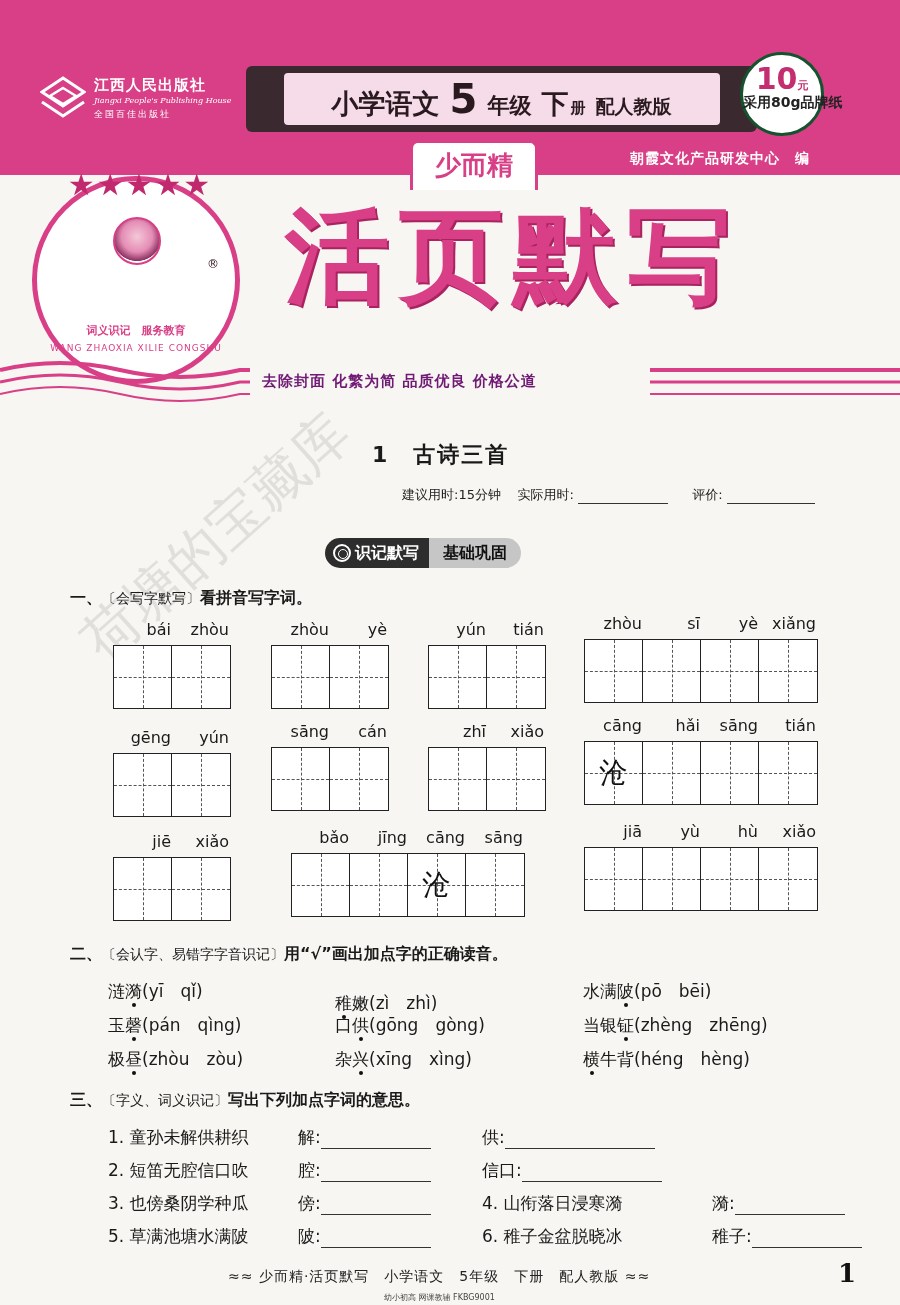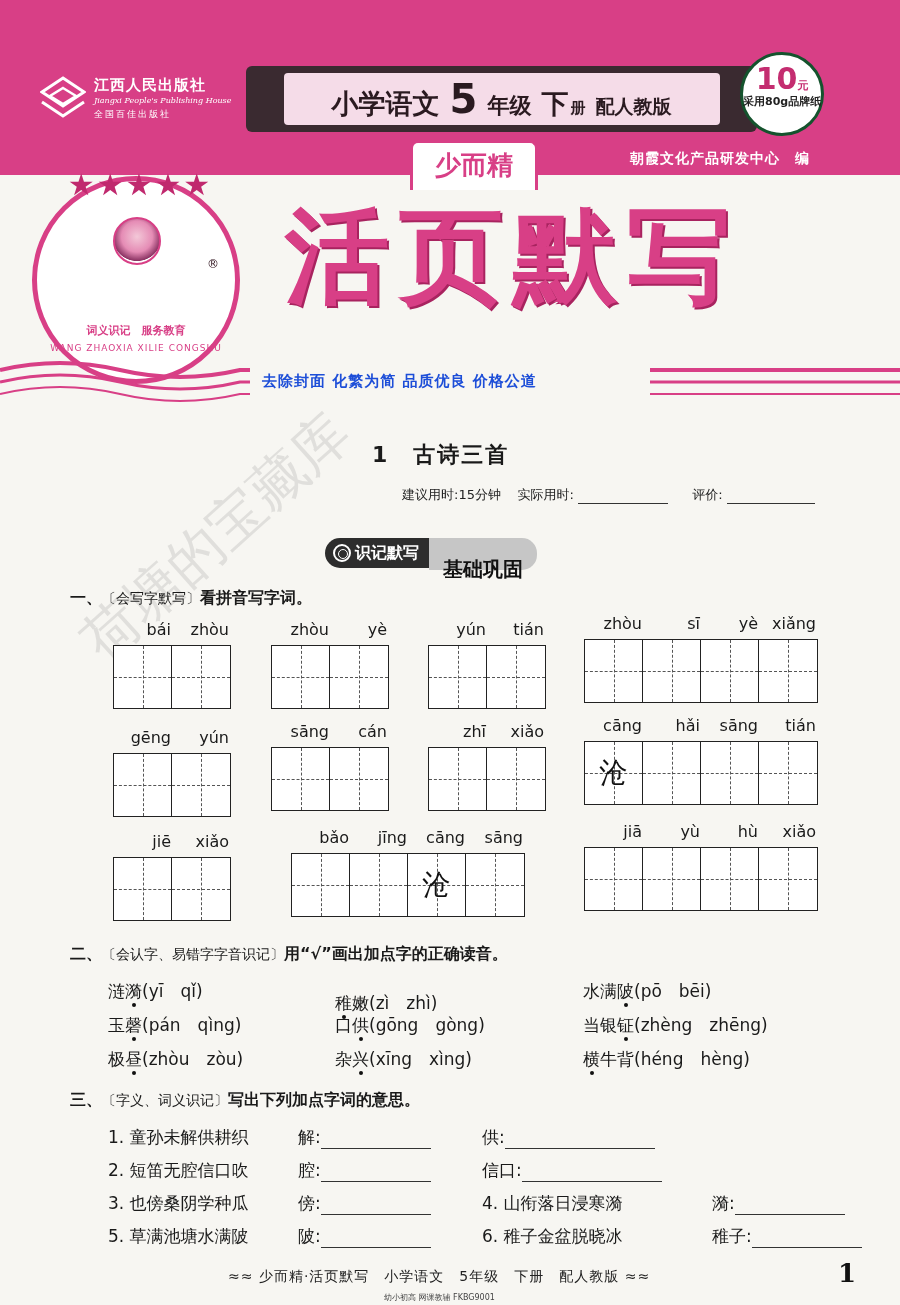--- a/index.html
+++ b/index.html
@@ -40,21 +40,21 @@
   .tb-vol-small { font-size: 15px; margin-left: -8px; }
   .tb-edition { font-size: 19px; }
 
   .price-badge {
     position: absolute; left: 740px; top: 52px; width: 84px; height: 84px;
     border-radius: 50%; background: #fff; border: 3px solid #14532d;
     text-align: center; color: #c42d70;
   }
   .price-badge .num { font-size: 30px; font-weight: bold; margin-top: 6px; display: inline-block; }
   .price-badge .unit { font-size: 11px; font-weight: bold; }
-  .price-badge .note { font-size: 11px; color: #222; font-weight: bold; margin-top: -2px; white-space: nowrap; }
+  .price-badge .note { font-size: 14px; color: #222; font-weight: bold; margin-top: -2px; white-space: nowrap; }
 
   .white-area {
     position: absolute; left: 0; top: 175px; width: 900px; height: 1130px; background: #f7f6f2;
   }
   .slogan-tag {
     position: absolute; left: 410px; top: 140px; width: 128px; height: 50px;
     background: #fff; border: 3px solid #d83f86; border-bottom: none;
     border-radius: 8px 8px 0 0; text-align: center;
     color: #d83f86; font-size: 26px; font-weight: bold; line-height: 44px;
   }
@@ -80,40 +80,40 @@
 
   .main-title {
     position: absolute; left: 285px; top: 196px; width: 530px;
     font-size: 104px; font-weight: bold; color: #d83f86; letter-spacing: 10px;
     line-height: 120px; font-family: Liberation Sans, sans-serif;
     text-shadow: 2px 2px 0 #a8235f;
   }
   .ribbon {
     position: absolute; left: 0; top: 352px; width: 900px; height: 60px;
   }
-  .tagline { position: absolute; left: 262px; top: 372px; font-size: 15px; color: #1d4ed8; font-weight: bold; letter-spacing: 1px; white-space: nowrap; }
+  .tagline { position: absolute; left: 262px; top: 372px; font-size: 15px; color: #701a75; font-weight: bold; letter-spacing: 1px; white-space: nowrap; }
 
   
   .watermark {
     position: absolute; left: 150px; top: 340px; width: 650px; height: 500px;
     color: rgba(120,120,120,0.18); font-size: 56px; transform: rotate(-42deg);
     pointer-events: none; white-space: nowrap;
   }
 
   
   .lesson-title { position: absolute; left: 372px; top: 440px; font-size: 22px; font-weight: bold; color: #1a1a1a; letter-spacing: 2px; white-space: nowrap; }
   .time-line { position: absolute; left: 402px; top: 486px; font-size: 13px; color: #222; white-space: nowrap; }
   .time-line .blank { display: inline-block; border-bottom: 1px solid #333; width: 90px; margin-right: 20px; vertical-align: bottom; }
   .time-line .blank2 { display: inline-block; border-bottom: 1px solid #333; width: 88px; vertical-align: bottom; }
 
   .section-pill {
     position: absolute; left: 325px; top: 538px; height: 30px; display: flex; white-space: nowrap;
   }
   .pill-dark { background: #2d2d2d; color: #fff; border-radius: 15px 0 0 15px; padding: 0 10px 0 8px; font-size: 16px; font-weight: bold; line-height: 30px; display: flex; align-items: center; gap: 4px; }
-  .pill-light { background: #c6c6c6; color: #111; border-radius: 0 15px 15px 0; padding: 16px 14px; font-size: 20px; font-weight: bold; line-height: 30px; }
+  .pill-light { background: #c6c6c6; color: #111; border-radius: 0 15px 15px 0; padding: 0 14px; font-size: 16px; font-weight: bold; line-height: 30px; }
   .medal { width: 18px; height: 18px; border: 2px solid #fff; border-radius: 50%; display: inline-block; position: relative; }
   .medal::after { content: ""; position: absolute; left: 3px; top: 3px; width: 8px; height: 8px; border: 1px solid #fff; border-radius: 50%; }
 
   .q-head { position: absolute; font-size: 16px; font-weight: bold; color: #1a1a1a; white-space: nowrap; }
   .q-head .tag { font-weight: normal; font-size: 14px; }
 
   
   .word { position: absolute; }
   .pinyin { display: flex; font-size: 16px; color: #1a1a1a; font-family: "DejaVu Sans", sans-serif; }
   .pinyin span { text-align: right; }

